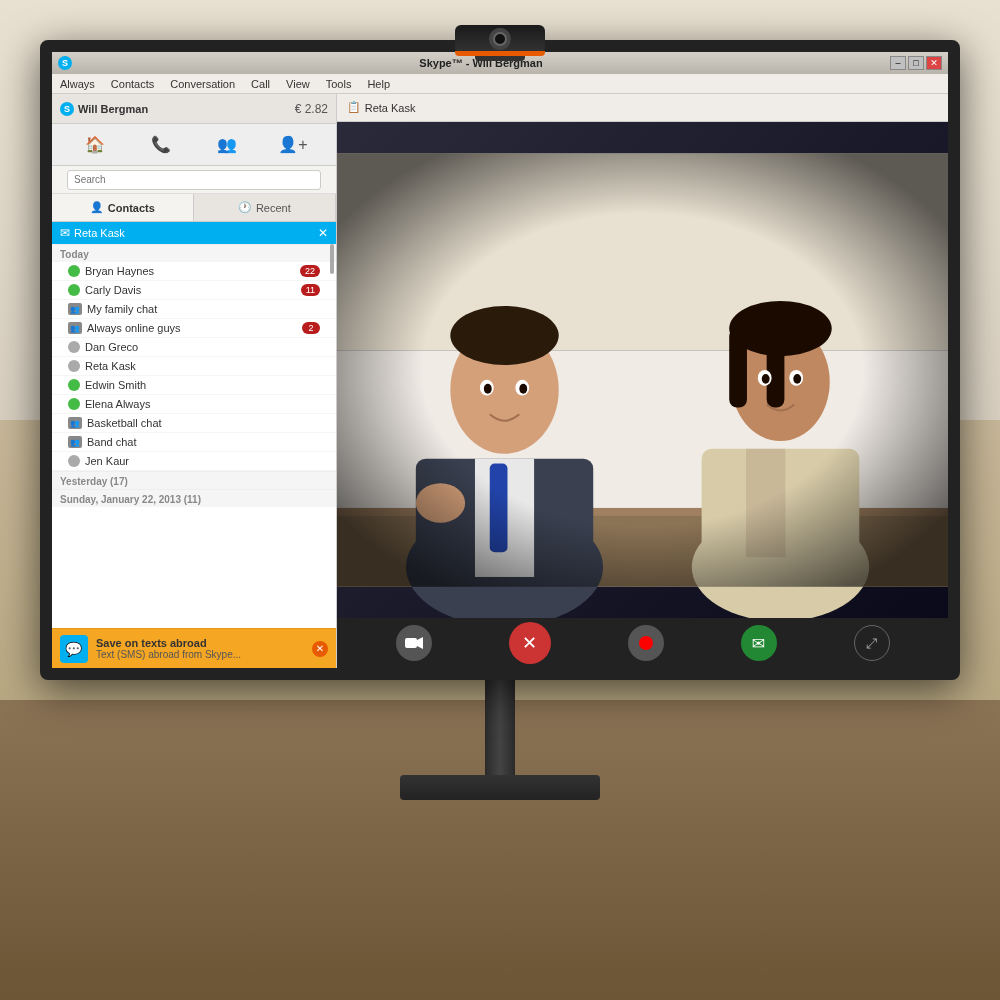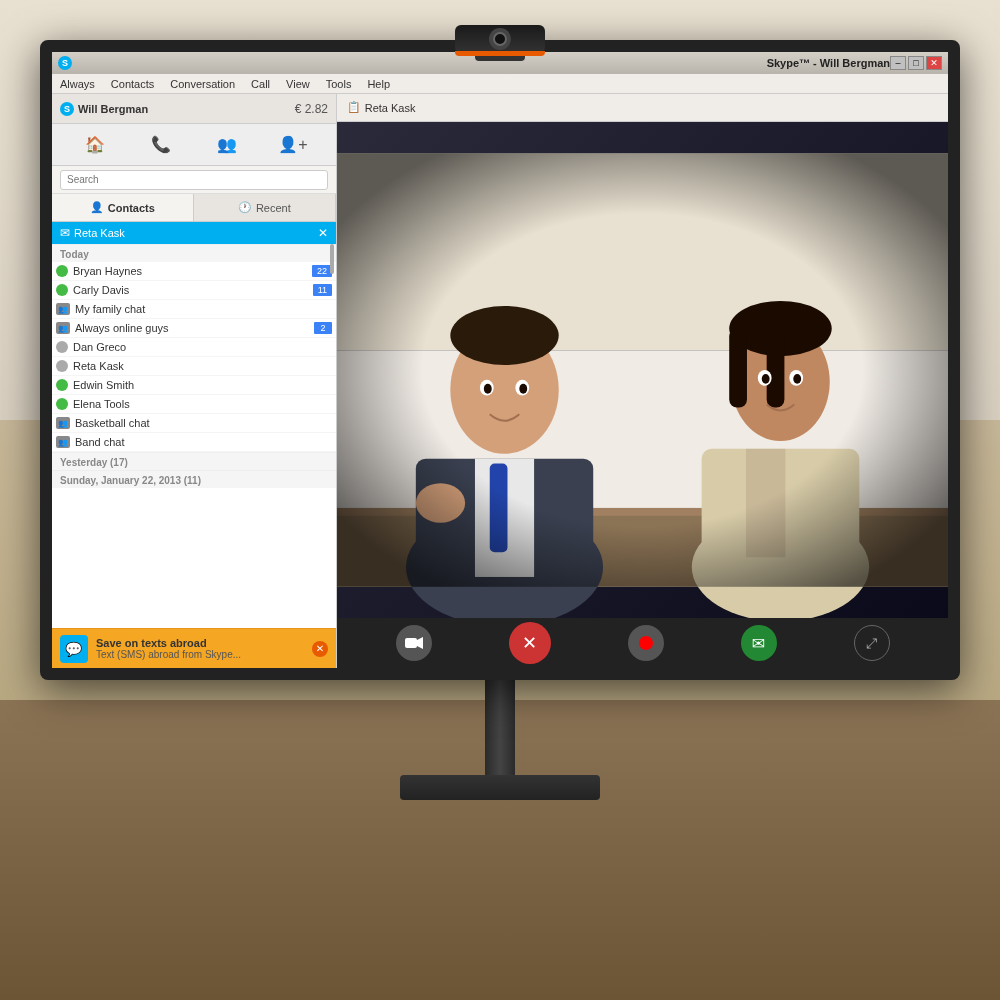--- a/index.html
+++ b/index.html
@@ -151,21 +151,21 @@
       justify-content: space-between;
       padding: 0 6px;
       flex-shrink: 0;
     }
 
     .title-bar-title {
       font-size: 11px;
       color: #222;
       font-weight: bold;
       flex: 1;
-      text-align: right;
+      text-align: center;
     }
 
     .title-bar-controls {
       display: flex;
       gap: 2px;
     }
 
     .title-btn {
       width: 16px;
       height: 14px;
@@ -275,21 +275,21 @@
       justify-content: center;
       cursor: pointer;
       border-radius: 4px;
       color: #555;
       font-size: 16px;
     }
 
     
     .search-bar {
       height: 28px;
-      padding: 4px 8px;
+      padding: 4px 15px;
       background: #f5f3f0;
       border-bottom: 1px solid #ddd;
       display: flex;
       align-items: center;
       gap: 4px;
     }
 
     .search-input {
       width: 100%;
       height: 20px;
@@ -358,21 +358,21 @@
       color: #888;
       font-weight: bold;
       padding: 4px 8px 2px;
       background: #f5f5f5;
       border-top: 1px solid #eee;
     }
 
     .contact-item {
       display: flex;
       align-items: center;
-      padding: 3px 4px;
+      padding: 3px 16px;
       cursor: pointer;
       border-bottom: 1px solid #f5f5f5;
       justify-content: space-between;
     }
 
     .contact-left {
       display: flex;
       align-items: center;
       gap: 5px;
     }
@@ -399,24 +399,24 @@
       font-size: 8px;
       color: white;
     }
 
     .contact-name {
       font-size: 11px;
       color: #333;
     }
 
     .badge {
-      background: #3b82f6;
+      background: #b91c1c;
       color: white;
       font-size: 9px;
-      border-radius: 1px;
+      border-radius: 6px;
       padding: 1px 5px;
       min-width: 18px;
       text-align: center;
     }
 
     
     .notification-bar {
       height: 40px;
       background: #f5a623;
       display: flex;
@@ -695,39 +695,45 @@
             <div class="contact-item">
               <div class="contact-left">
                 <div class="status-dot status-green"></div>
                 <span class="contact-name">Edwin Smith</span>
               </div>
             </div>
 
             <div class="contact-item">
               <div class="contact-left">
                 <div class="status-dot status-green"></div>
-                <span class="contact-name">Elena Tools</span>
+                <span class="contact-name">Elena Always</span>
               </div>
             </div>
 
 
             <div class="contact-item">
               <div class="contact-left">
                 <div class="group-icon">👥</div>
                 <span class="contact-name">Basketball chat</span>
               </div>
             </div>
 
             <div class="contact-item">
               <div class="contact-left">
                 <div class="group-icon">👥</div>
                 <span class="contact-name">Band chat</span>
               </div>
             </div>
 
+            <div class="contact-item">
+              <div class="contact-left">
+                <div class="status-dot status-gray"></div>
+                <span class="contact-name">Jen Kaur</span>
+              </div>
+            </div>
 
 
             <div class="section-header">Yesterday (17)</div>
 
             <div class="section-header">Sunday, January 22, 2013 (11)</div>
           </div>
         </div>
 
         <div class="notification-bar">
           <div class="notif-icon">💬</div>

